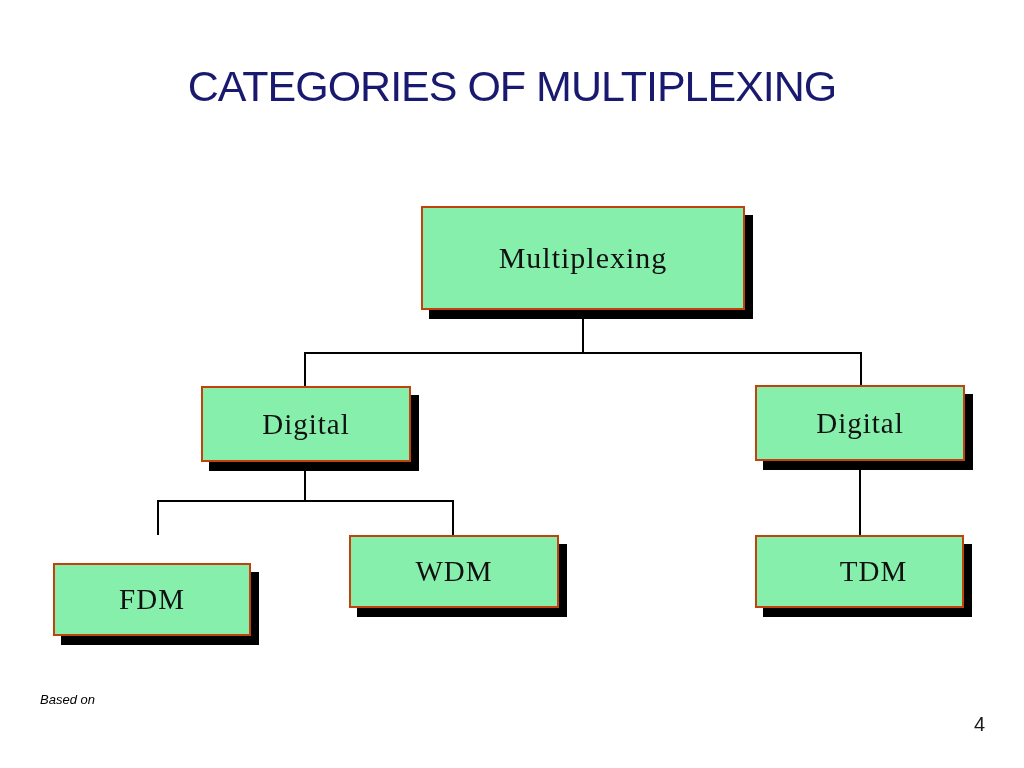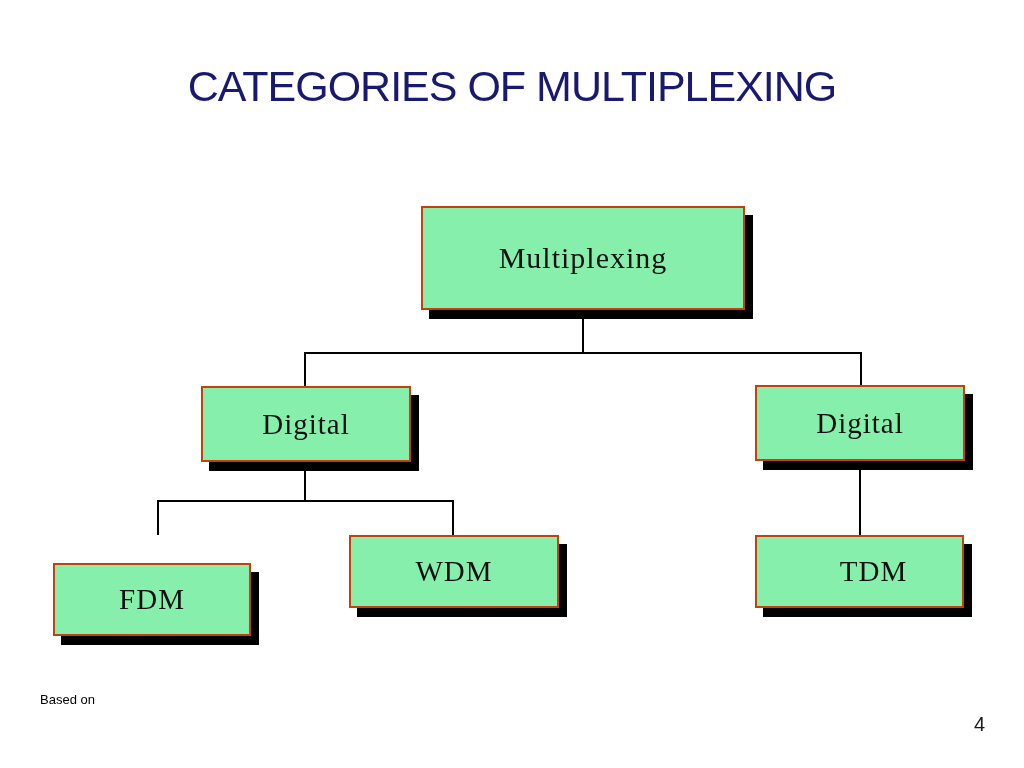--- a/index.html
+++ b/index.html
@@ -66,21 +66,21 @@
   
   #line-v-tdm      { left: 859px; top: 461px; width: 2px;   height: 74px; }
   .footer {
     position: absolute;
     left: 40px;
     color: #000000;
     font-family: "Liberation Sans", sans-serif;
     font-size: 13px;
     white-space: nowrap;
   }
-  #footer-line1 { top: 692px; }
+  #footer-line1 { top: 692px; font-style: italic; }
   #footer-line2 { top: 709px; }
   #footer-line3 { top: 734px; }
   .page-number {
     position: absolute;
     left: 974px;
     top: 713px;
     width: 30px;
     text-align: left;
     font-family: "Liberation Sans", sans-serif;
     font-size: 20px;

